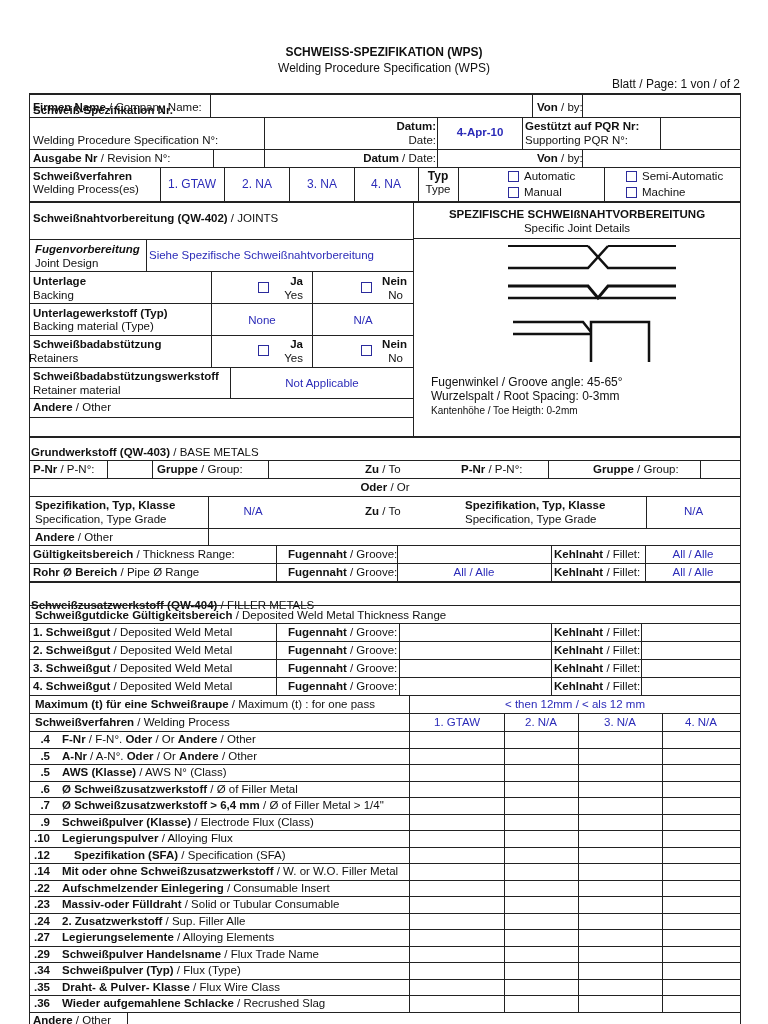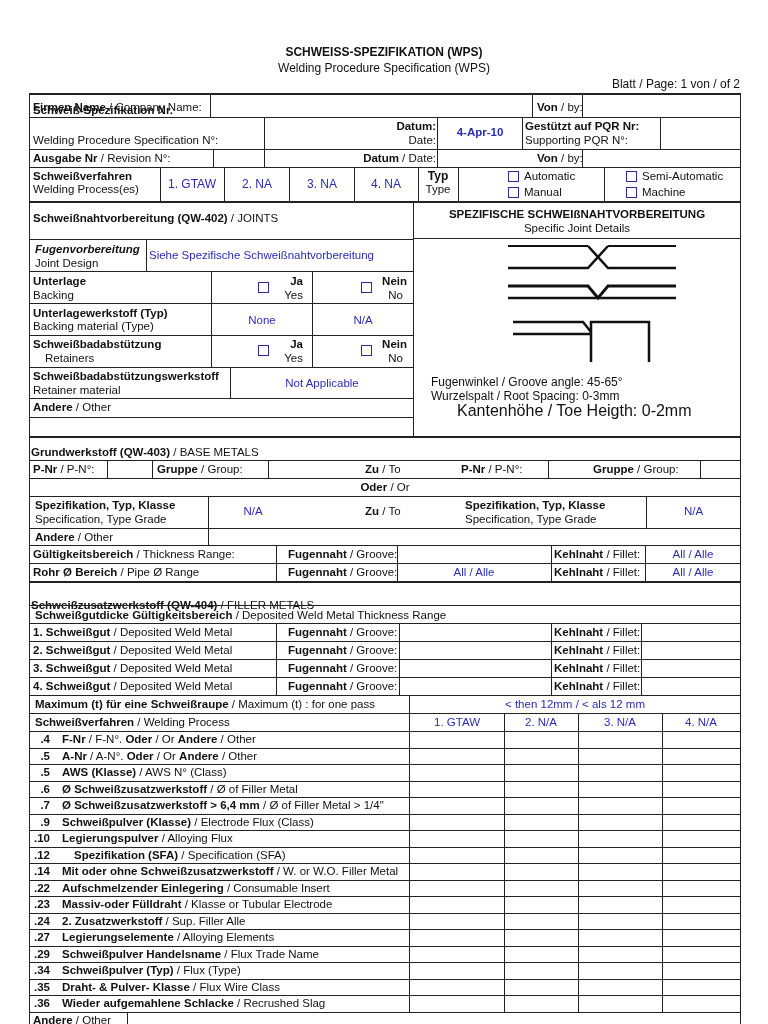--- a/index.html
+++ b/index.html
@@ -113,21 +113,21 @@
 
 <div class="t" style="left:33px;top:307px;"><b>Unterlagewerkstoff (Typ)</b></div>
 <div class="t" style="left:33px;top:320px;">Backing material (Type)</div>
 <div class="vl" style="left:211px;top:303px;height:32px;"></div>
 <div class="t c blue" style="left:212px;width:100px;top:314px;">None</div>
 <div class="vl" style="left:312px;top:303px;height:32px;"></div>
 <div class="t c blue" style="left:313px;width:100px;top:314px;">N/A</div>
 <div class="hl" style="left:29px;top:335px;width:384px;"></div>
 
 <div class="t" style="left:33px;top:338px;"><b>Schweißbadabstützung</b></div>
-<div class="t" style="left:45px;top:352px;">Retainers</div>
+<div class="t" style="left:29px;top:352px;">Retainers</div>
 <div class="vl" style="left:211px;top:335px;height:32px;"></div>
 <div class="cb" style="left:258px;top:345px;"></div>
 <div class="t r" style="left:270px;width:33px;top:338px;font-weight:bold;">Ja</div>
 <div class="t r" style="left:270px;width:33px;top:352px;">Yes</div>
 <div class="vl" style="left:312px;top:335px;height:32px;"></div>
 <div class="cb" style="left:361px;top:345px;"></div>
 <div class="t r" style="left:370px;width:37px;top:338px;font-weight:bold;">Nein</div>
 <div class="t r" style="left:370px;width:33px;top:352px;">No</div>
 <div class="hl" style="left:29px;top:367px;width:384px;"></div>
 
@@ -153,21 +153,21 @@
     <line x1="8" y1="58" x2="176" y2="58" stroke-width="2.5"></line>
   </g>
   <g fill="none" stroke="#111" stroke-width="2.5">
     <polyline points="13,82 83,82 91,92"></polyline>
     <line x1="13" y1="94" x2="91" y2="94"></line>
     <polyline points="91,122 91,82 149,82 149,122"></polyline>
   </g>
 </svg>
 <div class="t" style="left:431px;top:376px;font-size:12px;">Fugenwinkel / Groove angle: 45-65°</div>
 <div class="t" style="left:431px;top:390px;font-size:12px;">Wurzelspalt / Root Spacing: 0-3mm</div>
-<div class="t" style="left:457px;top:404px;font-size:16px;">Kantenhöhe / Toe Heigth: 0-2mm</div>
+<div class="t" style="left:431px;top:404px;font-size:10px;">Kantenhöhe / Toe Heigth: 0-2mm</div>
 
 <div class="hl" style="left:29px;top:436px;width:712px;border-top-width:2px;"></div>
 
 <div class="t" style="left:31px;top:446px;"><b>Grundwerkstoff  (QW-403)</b><span>  / BASE METALS</span></div>
 <div class="hl" style="left:29px;top:460px;width:712px;"></div>
 <div class="t" style="left:33px;top:463px;"><b>P-Nr</b><span> / P-N°:</span></div>
 <div class="vl" style="left:107px;top:460px;height:18px;"></div>
 <div class="abs" style="left:108px;top:461px;width:44px;height:16px;"></div>
 <div class="vl" style="left:152px;top:460px;height:18px;"></div>
 <div class="t" style="left:157px;top:463px;"><b>Gruppe</b><span> / Group:</span></div>
@@ -375,21 +375,21 @@
         <div class="t r" style="left:30px;width:20px;top:882px;font-weight:bold;">.22</div>
         <div class="t" style="left:62px;top:882px;"><b>Aufschmelzender Einlegering</b><span> / Consumable Insert</span></div>
         <div class="abs" style="left:411px;top:881px;width:92px;height:14px;"></div>
       <div class="abs" style="left:505px;top:881px;width:72px;height:14px;"></div>
       <div class="abs" style="left:579px;top:881px;width:82px;height:14px;"></div>
       <div class="abs" style="left:663px;top:881px;width:76px;height:14px;"></div>
         <div class="hl" style="left:29px;top:896px;width:712px;"></div>
       </div>
     <div class="abs" style="left:0;top:0;">
         <div class="t r" style="left:30px;width:20px;top:898px;font-weight:bold;">.23</div>
-        <div class="t" style="left:62px;top:898px;"><b>Massiv-oder Fülldraht</b><span> / Klasse or Tubular Electrode</span></div>
+        <div class="t" style="left:62px;top:898px;"><b>Massiv-oder Fülldraht</b><span> / Solid or Tubular Consumable</span></div>
         <div class="abs" style="left:411px;top:897px;width:92px;height:14px;"></div>
       <div class="abs" style="left:505px;top:897px;width:72px;height:14px;"></div>
       <div class="abs" style="left:579px;top:897px;width:82px;height:14px;"></div>
       <div class="abs" style="left:663px;top:897px;width:76px;height:14px;"></div>
         <div class="hl" style="left:29px;top:913px;width:712px;"></div>
       </div>
     <div class="abs" style="left:0;top:0;">
         <div class="t r" style="left:30px;width:20px;top:915px;font-weight:bold;">.24</div>
         <div class="t" style="left:62px;top:915px;"><b>2. Zusatzwerkstoff</b><span> / Sup. Filler Alle</span></div>
         <div class="abs" style="left:411px;top:914px;width:92px;height:14px;"></div>

